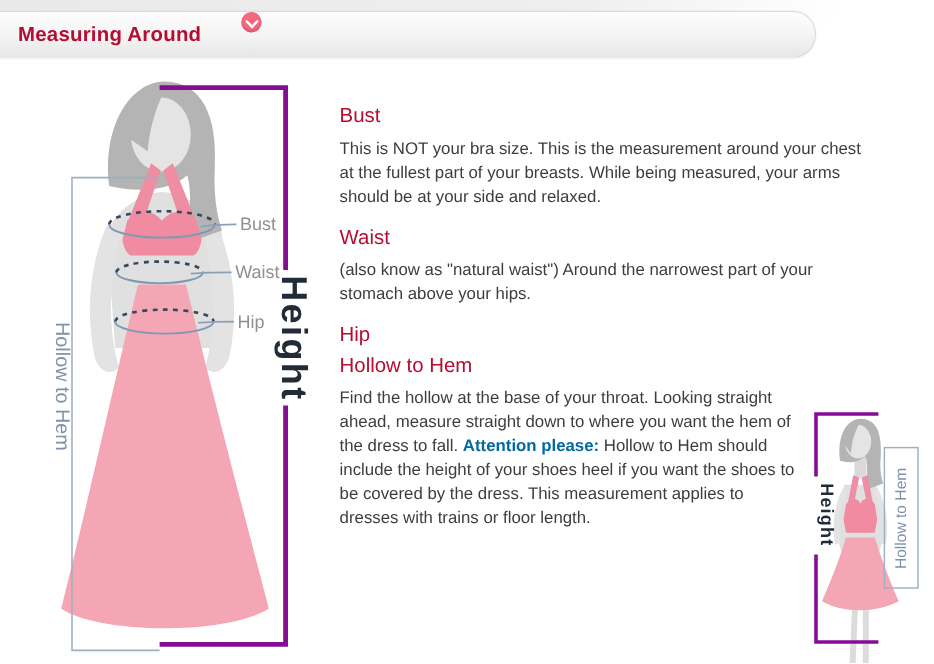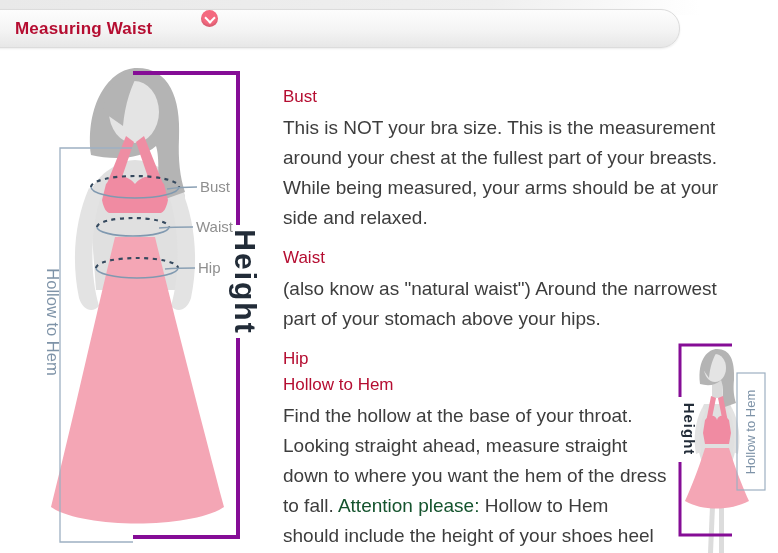--- a/index.html
+++ b/index.html
@@ -42,42 +42,42 @@
   .text-col{
     position:absolute;left:283px;top:87px;width:437px;
   }
   .text-col h3{
     margin:0 0 7px 0;
     font-size:17px;font-weight:normal;line-height:19px;
     color:#b50d31;
   }
   .text-col p{
     margin:0 0 15px 0;
-    font-size:19px;line-height:30px;color:#3d3d3d;
+    font-size:14px;line-height:20px;color:#3d3d3d;
   }
   .text-col p.narrow{max-width:384px;}
-  .attention{color:#14532d;font-weight:normal;margin-top:13px;}
+  .attention{color:#0369a1;font-weight:bold;margin-top:13px;}
   
   .figure-large{position:absolute;left:35px;top:60px;width:235px;height:493px;}
   .figure-small{position:absolute;left:660px;top:340px;width:118px;height:213px;}
   svg{display:block;}
   svg text{font-family:"Liberation Sans", sans-serif;}
   .measure-label{fill:#8f8f8f;font-size:15px;}
   .height-text{fill:#222c38;font-size:30px;font-weight:bold;letter-spacing:2px;}
   .height-text-small{fill:#222c38;font-size:15px;font-weight:bold;letter-spacing:1px;}
   .hollow-text{fill:#7e93a8;font-size:16.5px;}
   .hollow-text-small{fill:#7e93a8;font-size:13px;}
 </style>
 </head>
 <body>
 
 <div class="top-strip"></div>
 
 <div class="header-bar">
-  <span class="header-title">Measuring Waist</span>
+  <span class="header-title">Measuring Around</span>
 </div>
 <span class="chevron-circle"></span>
 
 <div class="figure-large">
   <svg width="235" height="493" viewBox="0 0 235 493">
 
     <g>
       <path d="M54,135 C62,112 87,100 100,100 C113,100 142,112 150,135 L143,230 L61,230 Z" fill="#e0e0e0"></path>
       <path d="M54,128 C40,160 36,200 44,238 C48,251 58,253 64,246 C54,212 56,166 66,136 Z" fill="#e3e3e3"></path>
       <path d="M146,128 C160,160 164,200 156,238 C152,251 142,253 136,246 C146,212 144,166 134,136 Z" fill="#e3e3e3"></path>

